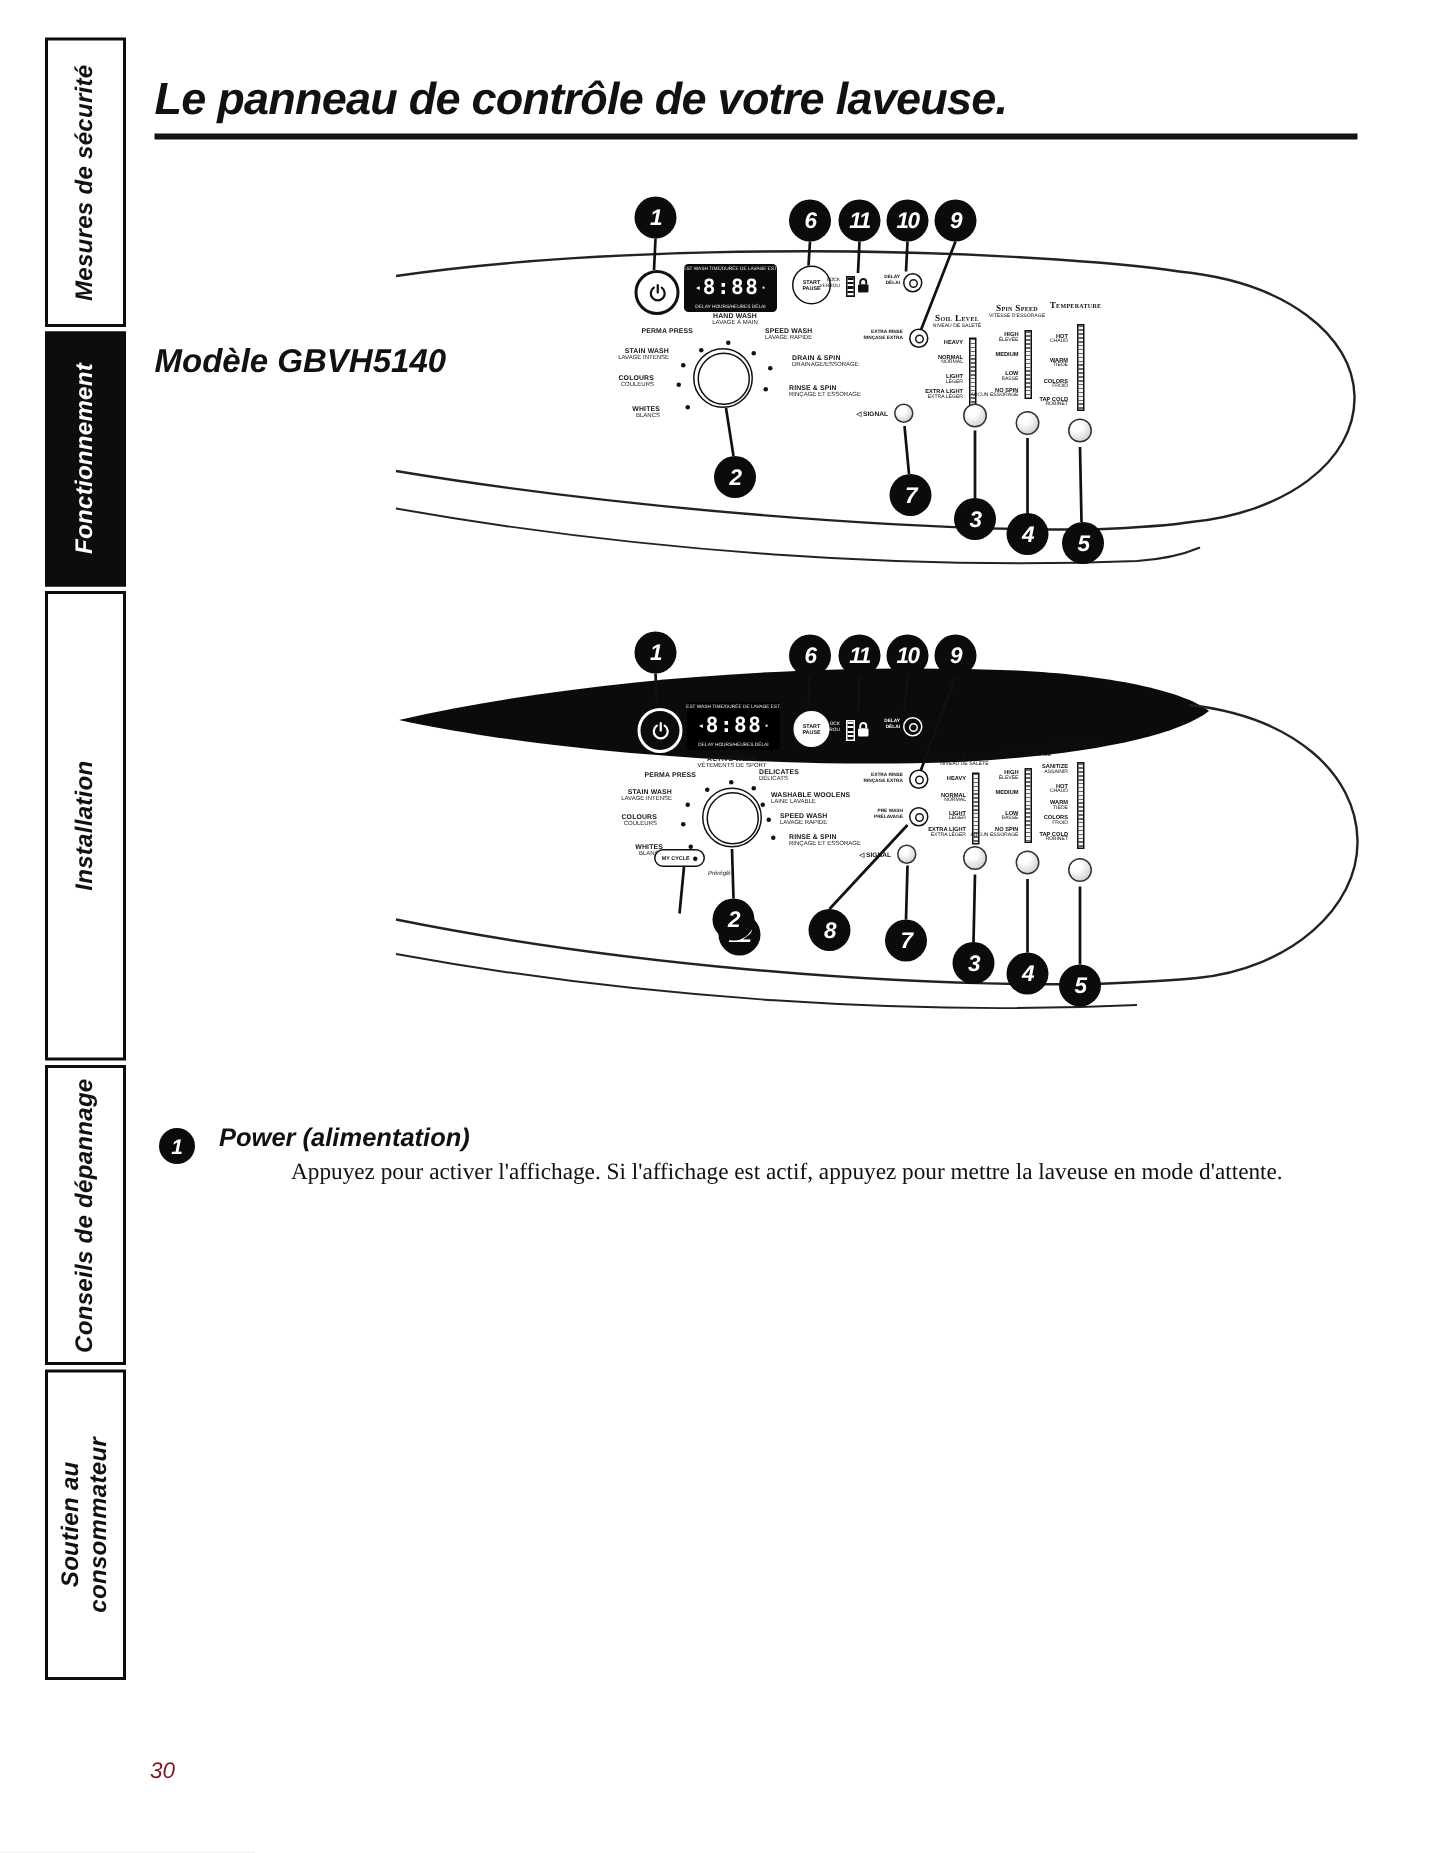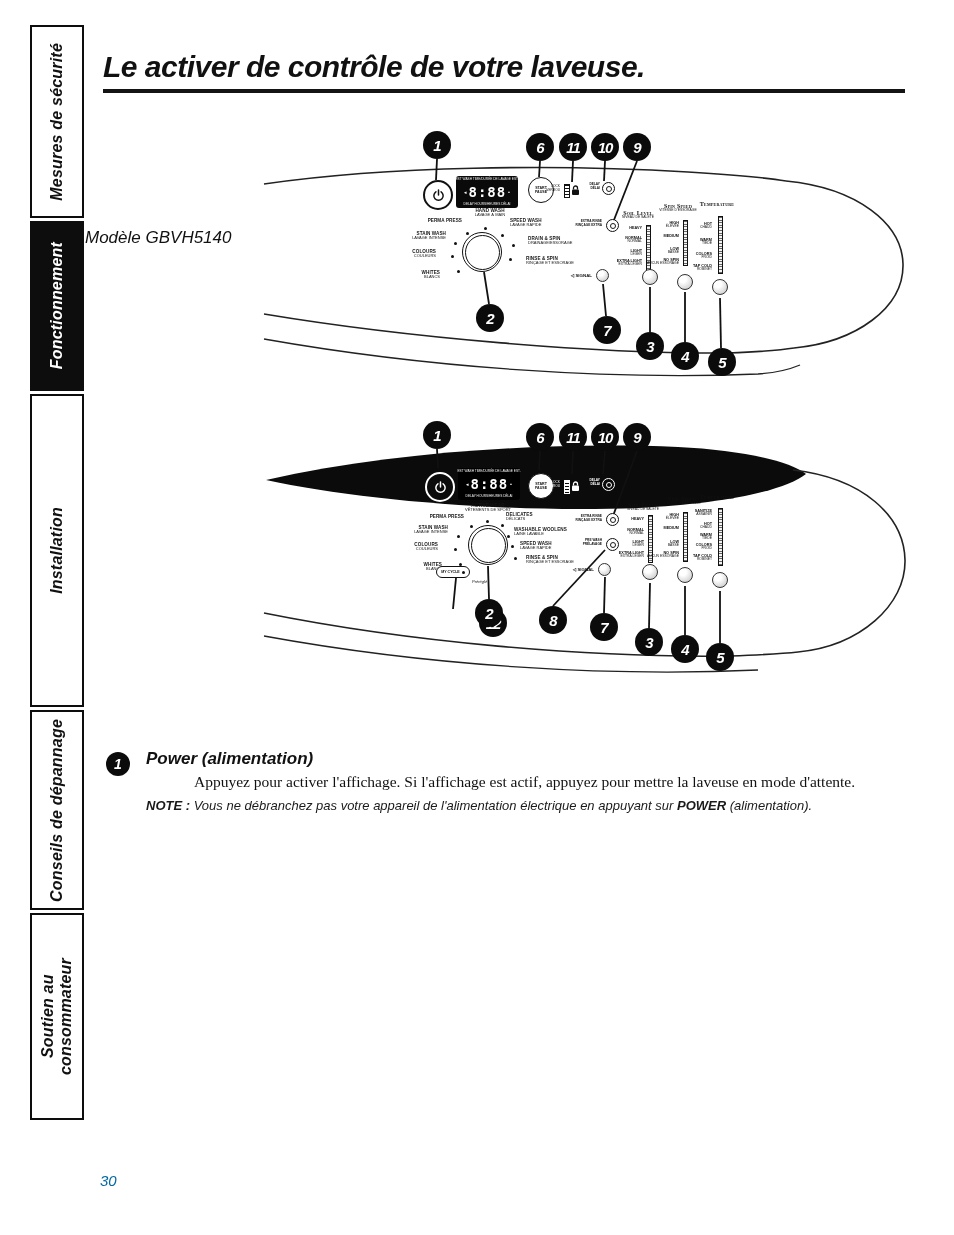--- a/index.html
+++ b/index.html
@@ -11,21 +11,21 @@
             display:flex;align-items:center;justify-content:center;box-sizing:border-box;}
   .side-box .vtxt{writing-mode:vertical-rl;transform:rotate(180deg);
             font-style:italic;font-weight:700;font-size:16px;line-height:1.15;
             white-space:pre-line;text-align:center;letter-spacing:.2px;}
   .side-box.dark{background:#0d0d0d;color:#fff;}
   
   .title{position:absolute;left:103px;top:50px;font-size:30px;font-weight:700;font-style:italic;
          letter-spacing:-.5px;}
   .rule{position:absolute;left:103px;top:89px;width:802px;height:4px;background:#141414;}
   .subtitle{position:absolute;left:103px;top:104px;font-size:14.5px;font-style:italic;}
-  .model-label{position:absolute;left:85px;font-size:17px;font-weight:400;font-style:italic;}
+  .model-label{position:absolute;left:103px;font-size:22px;font-weight:700;font-style:italic;}
   
   .panel{position:absolute;width:660px;}
   .panel svg.art{position:absolute;left:0;top:0;}
   .callout{position:absolute;width:28px;height:28px;border-radius:50%;background:#0b0b0b;color:#fff;
            display:flex;align-items:center;justify-content:center;
            font:italic 700 15px "Liberation Sans",sans-serif;transform:translate(-50%,-50%);letter-spacing:-1px;}
   .lbl{position:absolute;line-height:1.12;color:#151515;}
   .lbl .en{display:block;font-size:4.6px;font-weight:700;letter-spacing:.1px;}
   .lbl .fr{display:block;font-size:4px;}
   .ra{text-align:right;} .ca{text-align:center;} .la{text-align:left;}
@@ -71,21 +71,21 @@
   .mycycle .mdot{width:3px;height:3px;border-radius:50%;background:#111;}
   .mycycle-sub{position:absolute;font-size:4px;font-style:italic;}
   .sig-lbl{position:absolute;font-size:4.4px;font-weight:700;text-align:right;white-space:nowrap;}
   
   .badge{position:absolute;width:24px;height:24px;border-radius:50%;background:#0b0b0b;color:#fff;
          display:flex;align-items:center;justify-content:center;font:italic 700 14px "Liberation Sans",sans-serif;}
   .p-head{position:absolute;font-size:17px;font-weight:700;font-style:italic;}
   .p-body{position:absolute;font-family:"Liberation Serif",serif;font-size:15.5px;width:680px;margin-left:48px;}
   .p-note{position:absolute;font-size:13px;font-style:italic;width:680px;color:#1a1a1a;}
   .p-note b{font-weight:700;}
-  .pageno{position:absolute;left:100px;top:1172px;font-size:15px;font-style:italic;color:#0369a1;text-align:center;}
+  .pageno{position:absolute;left:100px;top:1172px;font-size:15px;font-style:italic;color:#7f1d1d;text-align:center;}
 </style>
 </head>
 <body>
 
 <div id="page">
 
   <div>
     <div class="side-box" style="top:25px;height:193px;">
       <span class="vtxt">Mesures de sécurité</span>
     </div>
@@ -97,21 +97,21 @@
     </div>
     <div class="side-box" style="top:710px;height:200px;">
       <span class="vtxt">Conseils de dépannage</span>
     </div>
     <div class="side-box" style="top:913px;height:207px;">
       <span class="vtxt">Soutien au
 consommateur</span>
     </div>
   </div>
 
-  <div class="title">Le activer de contrôle de votre laveuse.</div>
+  <div class="title">Le panneau de contrôle de votre laveuse.</div>
   <div class="rule"></div>
 
   <div class="model-label" style="top:228px;">Modèle GBVH5140</div>
 
   <div class="panel" style="left:258px;top:132px;height:268px;">
     <svg class="art" width="660" height="268" viewBox="0 0 660 268">
       <path d="M 6,52 C 130,34 300,32 430,40 C 480,43 510,46 528,49" stroke="#222" stroke-width="1.6" fill="none"></path>
       <path d="M 528,49 C 600,56 644,92 645,132 C 646,176 598,210 536,216" stroke="#222" stroke-width="1.6" fill="none"></path>
       <path d="M 6,182 C 150,206 340,222 470,221 C 494,220 518,219 536,216" stroke="#222" stroke-width="1.6" fill="none"></path>
       <path d="M 6,207 C 170,236 350,248 500,242 C 516,241 530,238 542,233" stroke="#222" stroke-width="1.3" fill="none"></path>
@@ -529,18 +529,15 @@
     <div class="callout" style="left:295px;top:200px;">8</div>
     <div class="callout" style="left:346px;top:207px;">7</div>
     <div class="callout" style="left:391px;top:222px;">3</div>
     <div class="callout" style="left:427px;top:229px;">4</div>
     <div class="callout" style="left:462px;top:237px;">5</div>
   </div>
 
   <div class="badge" style="left:106px;top:752px;">1</div>
   <div class="p-head" style="left:146px;top:749px;">Power (alimentation)</div>
   <div class="p-body" style="left:146px;top:773px;">Appuyez pour activer l'affichage. Si l'affichage est actif, appuyez pour mettre la laveuse en mode d'attente.</div>
-  <div class="p-note" style="left:146px;top:798px;">
-    <b><span>NOTE :</span></b><span> Vous ne débranchez pas votre appareil de l'alimentation électrique en appuyant sur </span><b><span>POWER</span></b><span> (alimentation).</span>
-  </div>
 
   <div class="pageno">30</div>
 </div>
 
 </body></html>

